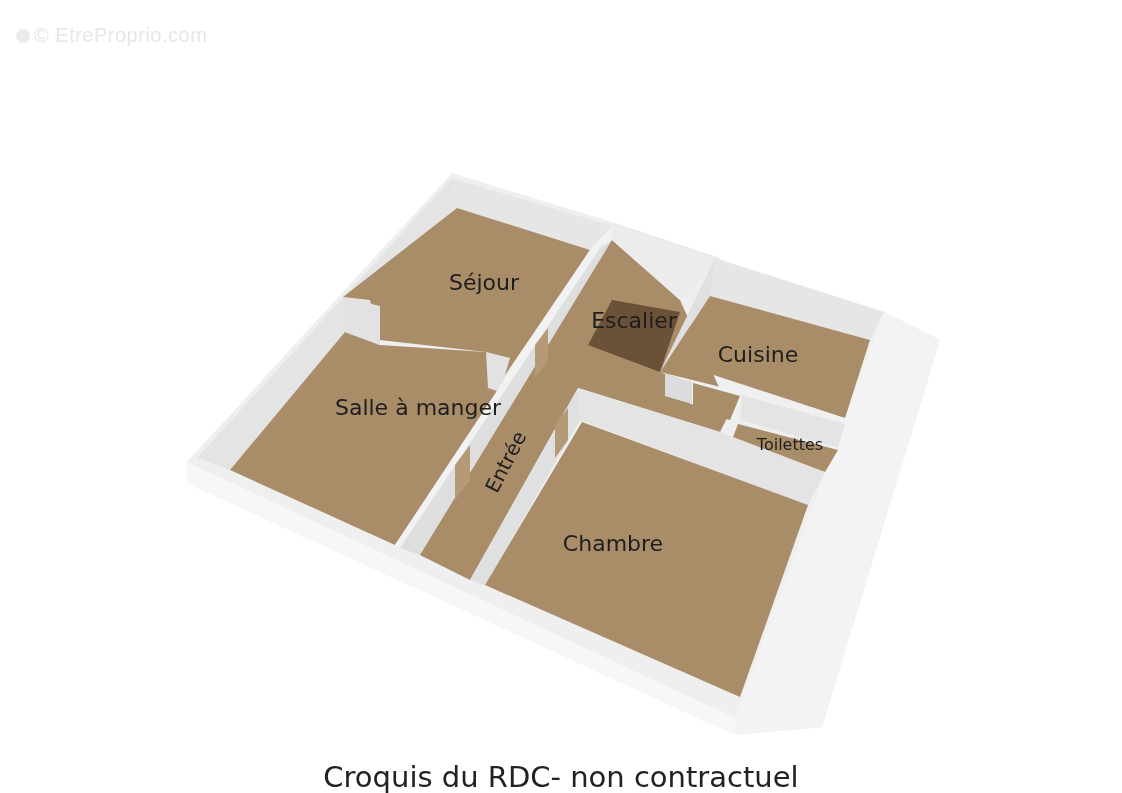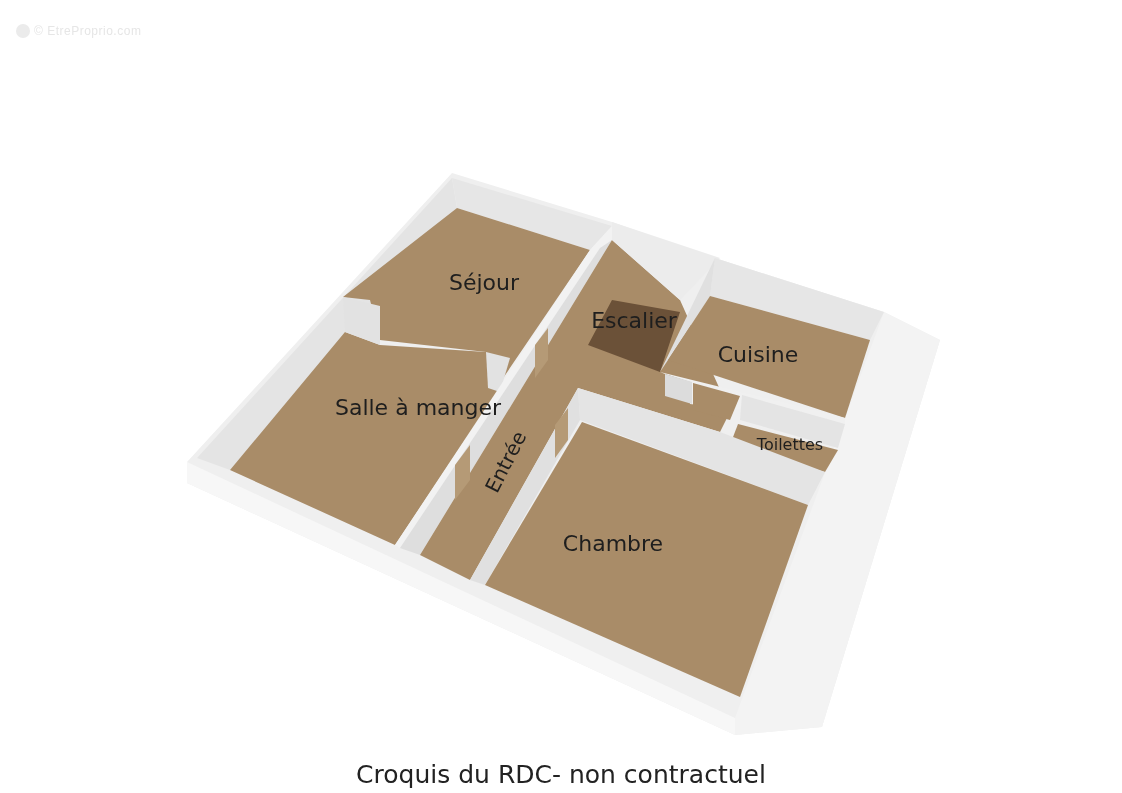--- a/index.html
+++ b/index.html
@@ -1,20 +1,20 @@
 <!DOCTYPE html>
 <html><head>
 <meta charset="utf-8">
 <style>
   html, body { margin:0; padding:0; background:#ffffff; }
   body { width:1122px; height:793px; position:relative; overflow:hidden; font-family:"DejaVu Sans", sans-serif; }
-  .watermark { position:absolute; left:16px; top:24px; font-size:12px; color:#e6e6e6; font-family:"Liberation Sans", sans-serif; letter-spacing:0.5px; display:flex; align-items:center; gap:4px; }
+  .watermark { position:absolute; left:16px; top:24px; font-size:20px; color:#e6e6e6; font-family:"Liberation Sans", sans-serif; letter-spacing:0.5px; display:flex; align-items:center; gap:4px; }
   .wm-icon { width:14px; height:14px; border-radius:50%; background:#ebebeb; display:inline-block; }
   svg.plan { position:absolute; left:0; top:0; }
-  .caption { position:absolute; left:0; width:1122px; top:760px; text-align:center; font-size:25px; color:#222; font-family:"DejaVu Sans", sans-serif; }
+  .caption { position:absolute; left:0; width:1122px; top:760px; text-align:center; font-size:29px; color:#222; font-family:"DejaVu Sans", sans-serif; }
   .room-label { font-family:"DejaVu Sans", sans-serif; fill:#1e1e1e; }
 </style>
 </head>
 <body>
 
 <div class="watermark">
   <span class="wm-icon"></span>
   <span>© EtreProprio.com</span>
 </div>
 

